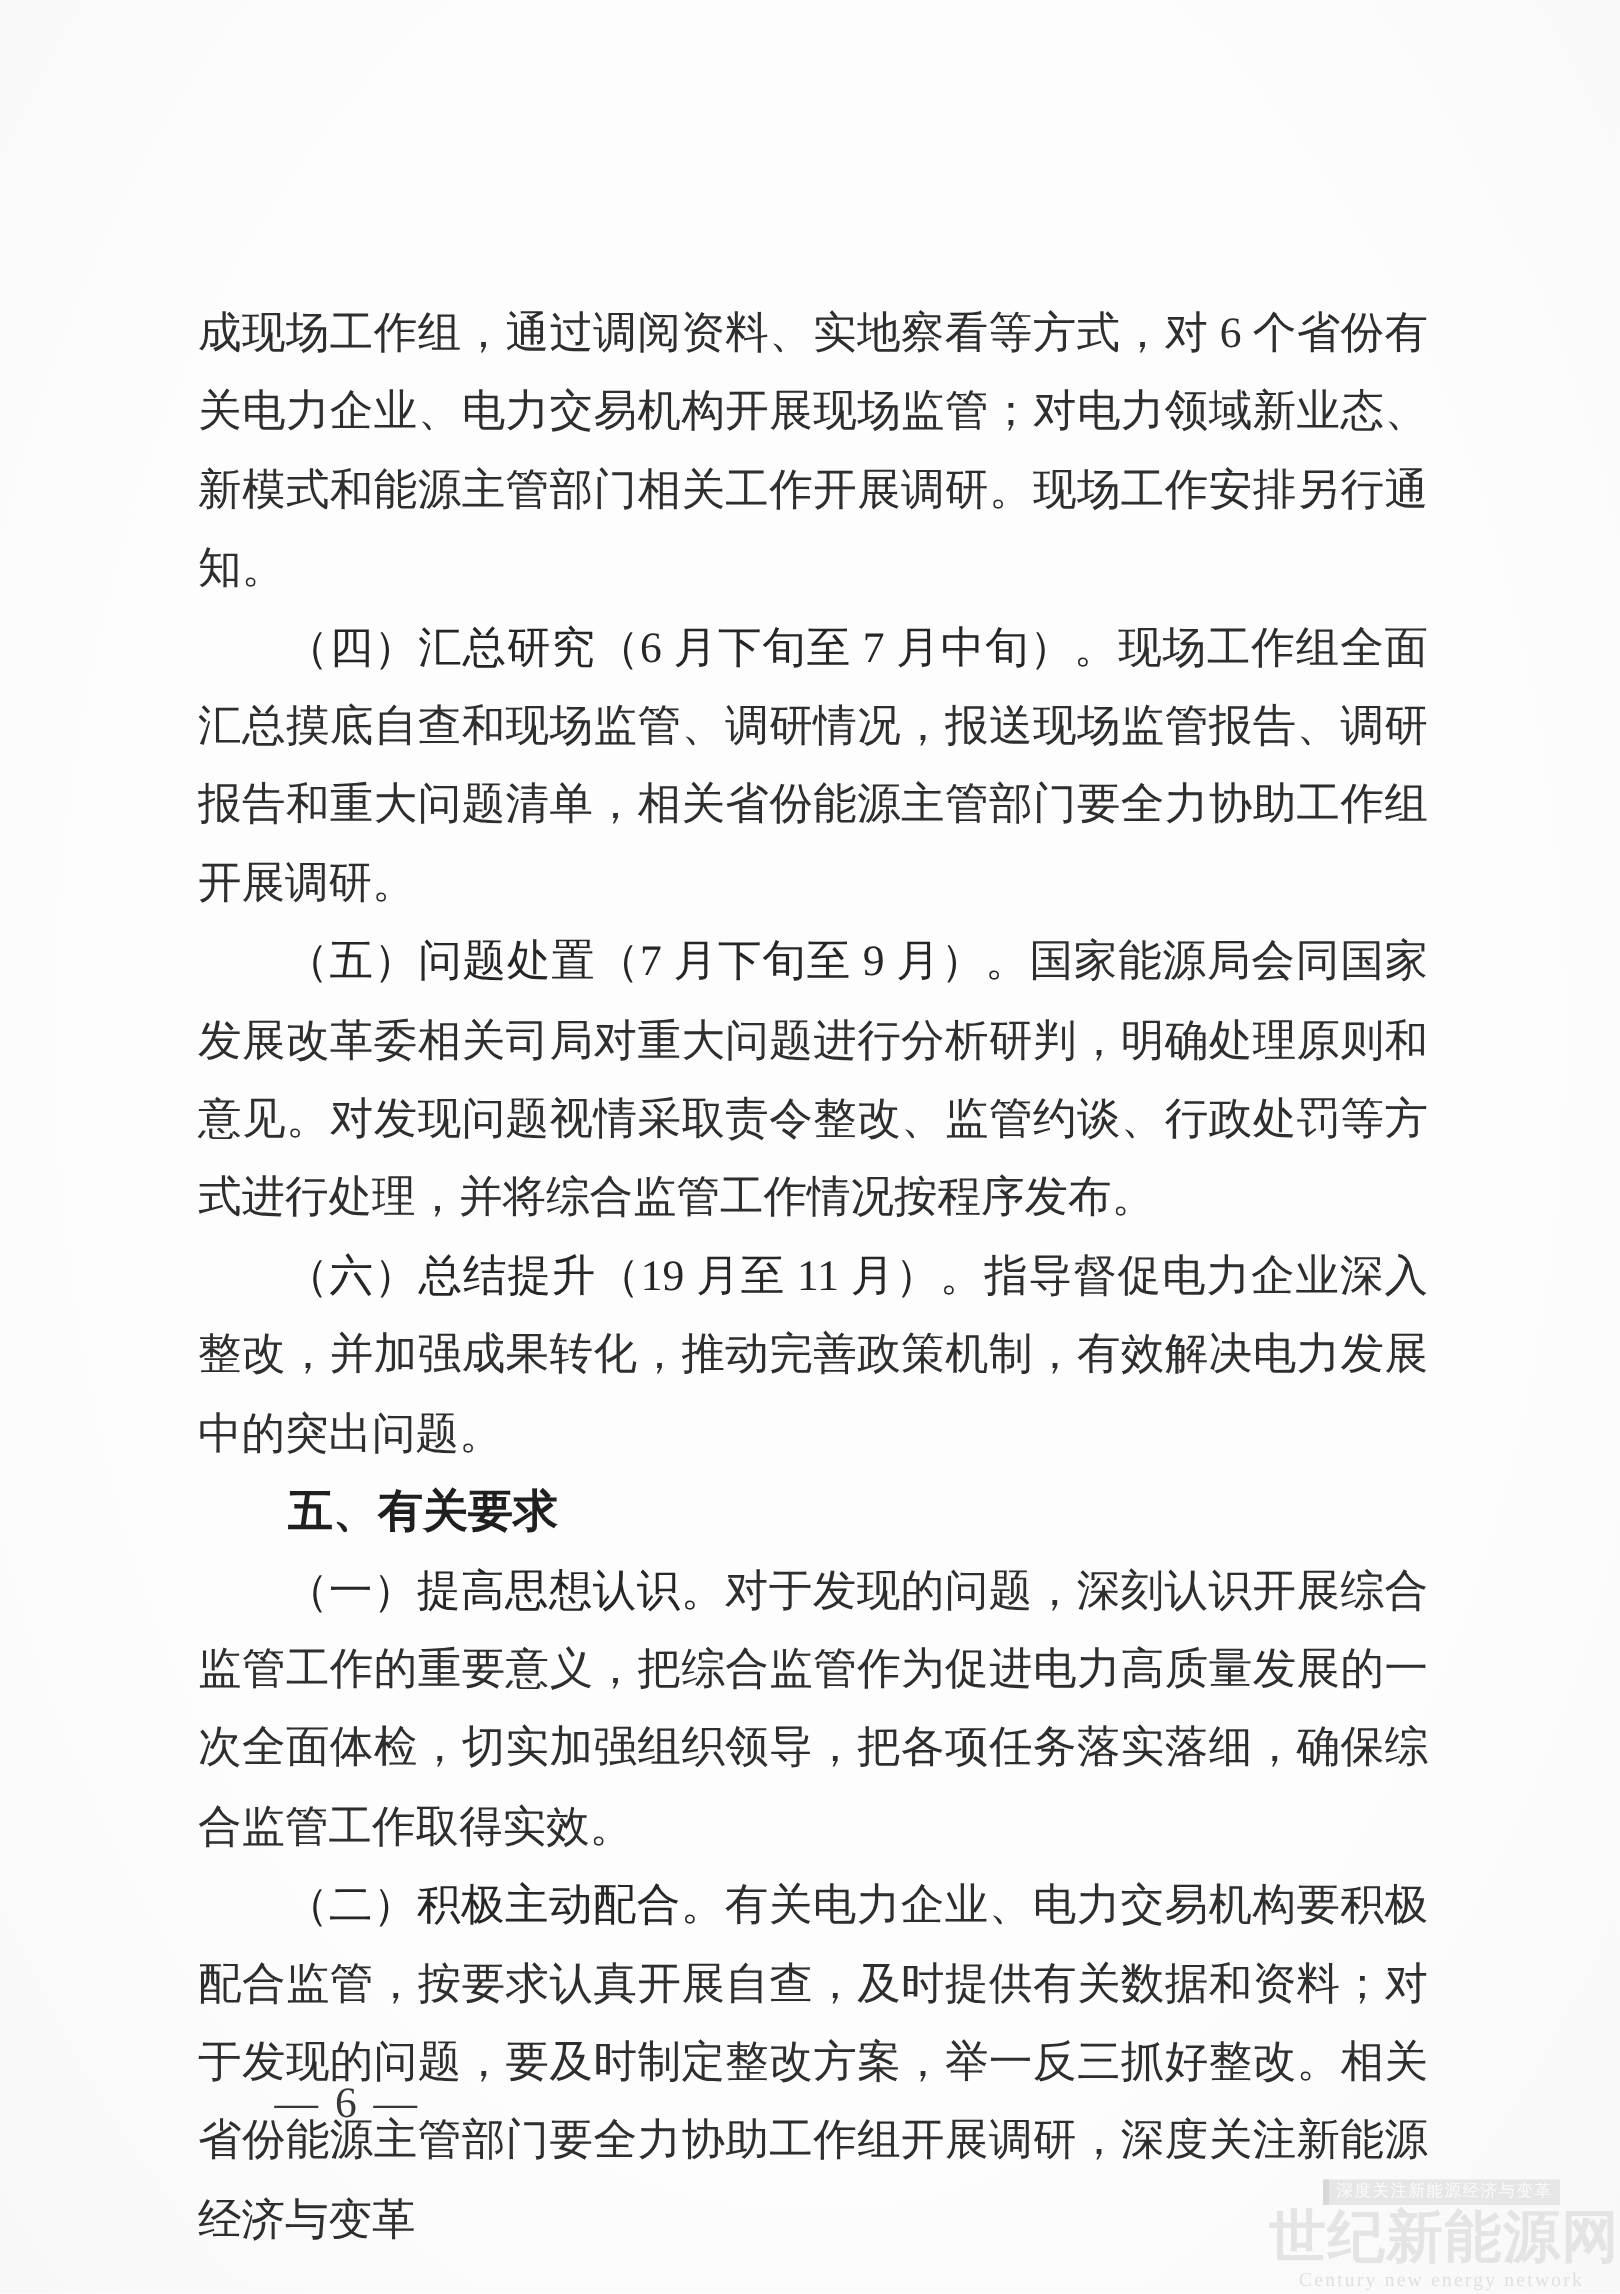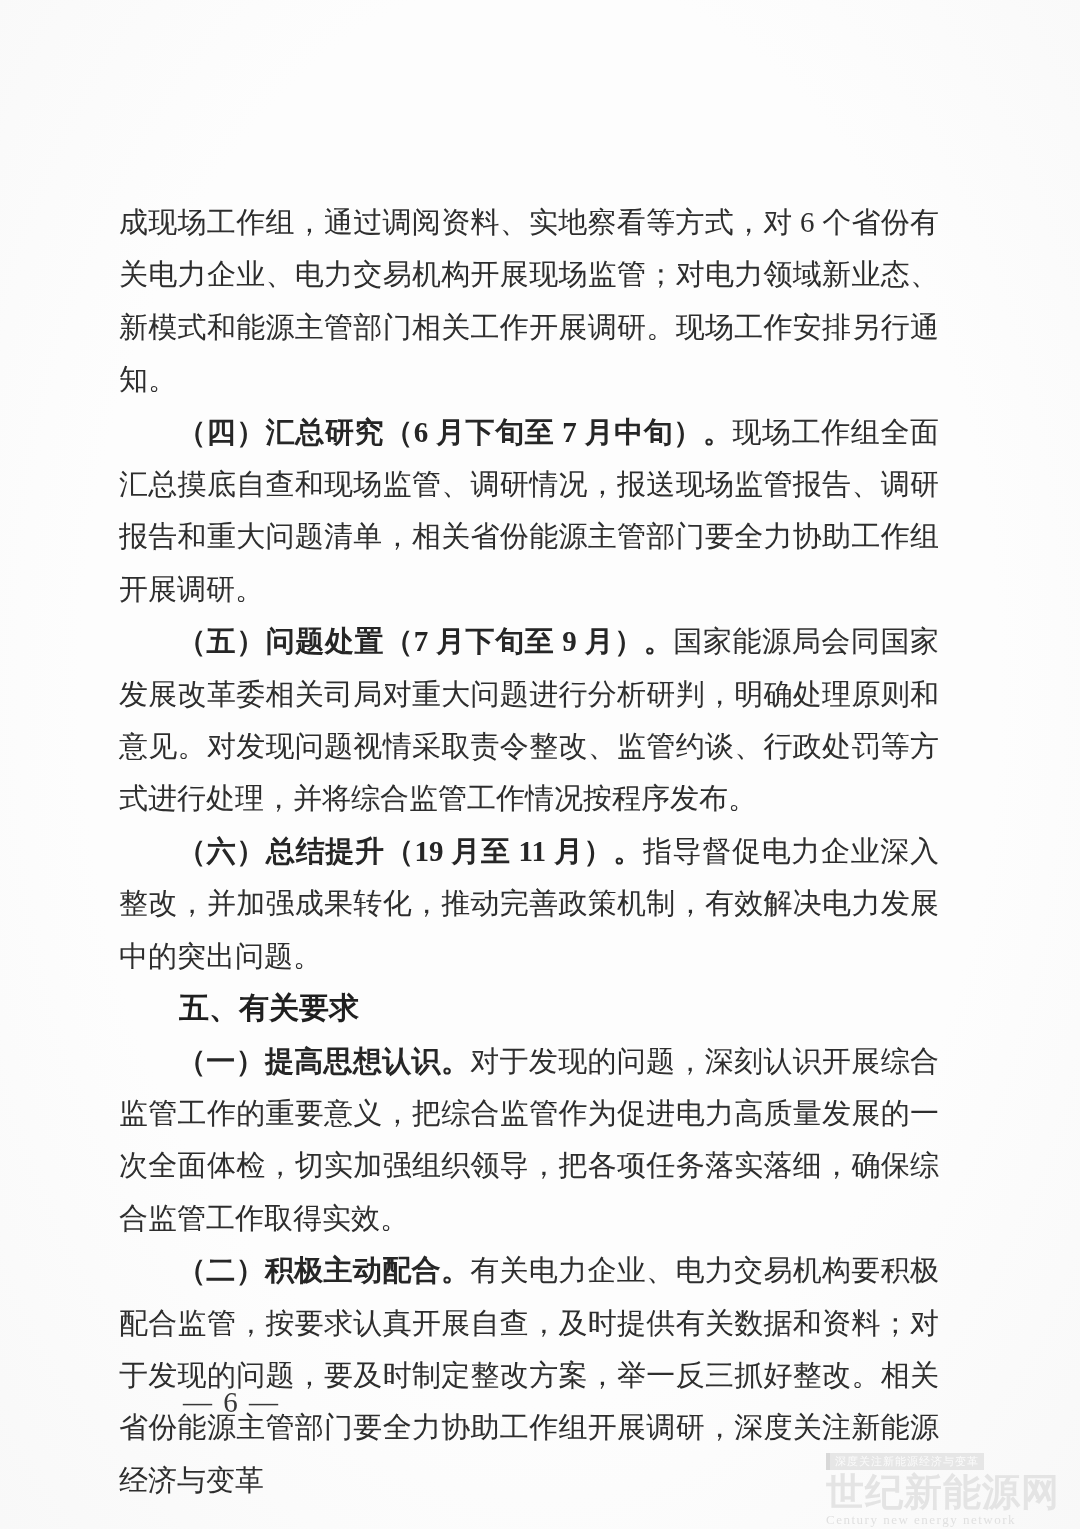--- a/index.html
+++ b/index.html
@@ -10,56 +10,56 @@
     font-family: "Liberation Serif", "DejaVu Serif", serif;
     overflow: hidden;
   }
   .page {
     position: absolute;
     inset: 0;
     background: radial-gradient(ellipse at 50% 45%, #fdfdfd 60%, #f8f8f8 100%);
   }
   .doc-body {
     position: absolute;
-    left: 119px;
+    left: 132px;
     top: 196px;
     width: 820px;
     font-size: 29px;
     line-height: 52.4px;
     color: #2e2e2e;
     text-align: justify;
   }
   .para { margin: 0; }
   .para.indent { text-indent: 2em; }
   .para .lead {
-    font-weight: bold;
+    font-weight: normal;
     color: #262626;
   }
   .section-heading {
     font-family: Liberation Sans, sans-serif;
     font-weight: bold;
     font-size: 30px;
     color: #1f1f1f;
     text-indent: 2em;
     line-height: 52.4px;
   }
   .page-number {
     position: absolute;
     left: 183px;
     top: 1386px;
     font-size: 29px;
     color: #383838;
     letter-spacing: 2px;
   }
   .watermark {
     position: absolute;
-    right: 24px;
+    right: 4px;
     bottom: 2px;
     width: 230px;
-    text-align: left;
+    text-align: center;
     user-select: none;
   }
   .watermark .tagline {
     display: inline-block;
     background: #e6e6e6;
     border-left: 4px solid #d8d8d8;
     color: #fbfbfb;
     font-family: "Liberation Sans", "DejaVu Sans", sans-serif;
     font-size: 11px;
     line-height: 15px;

